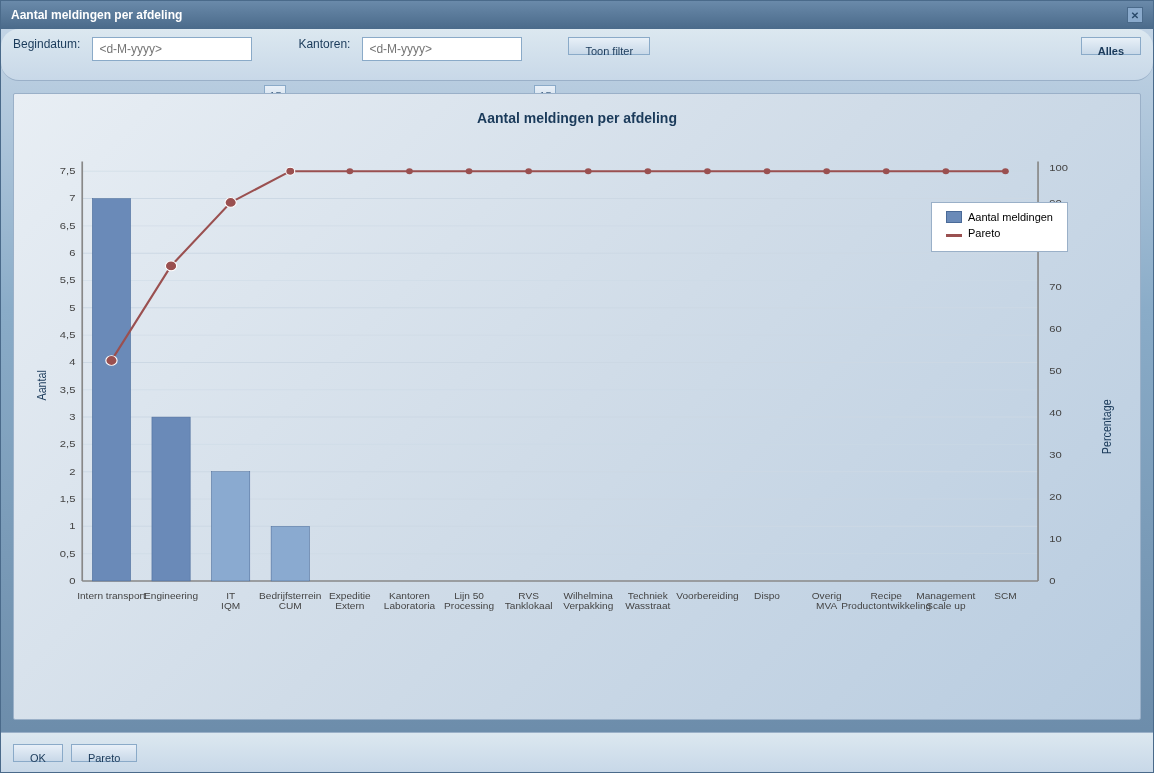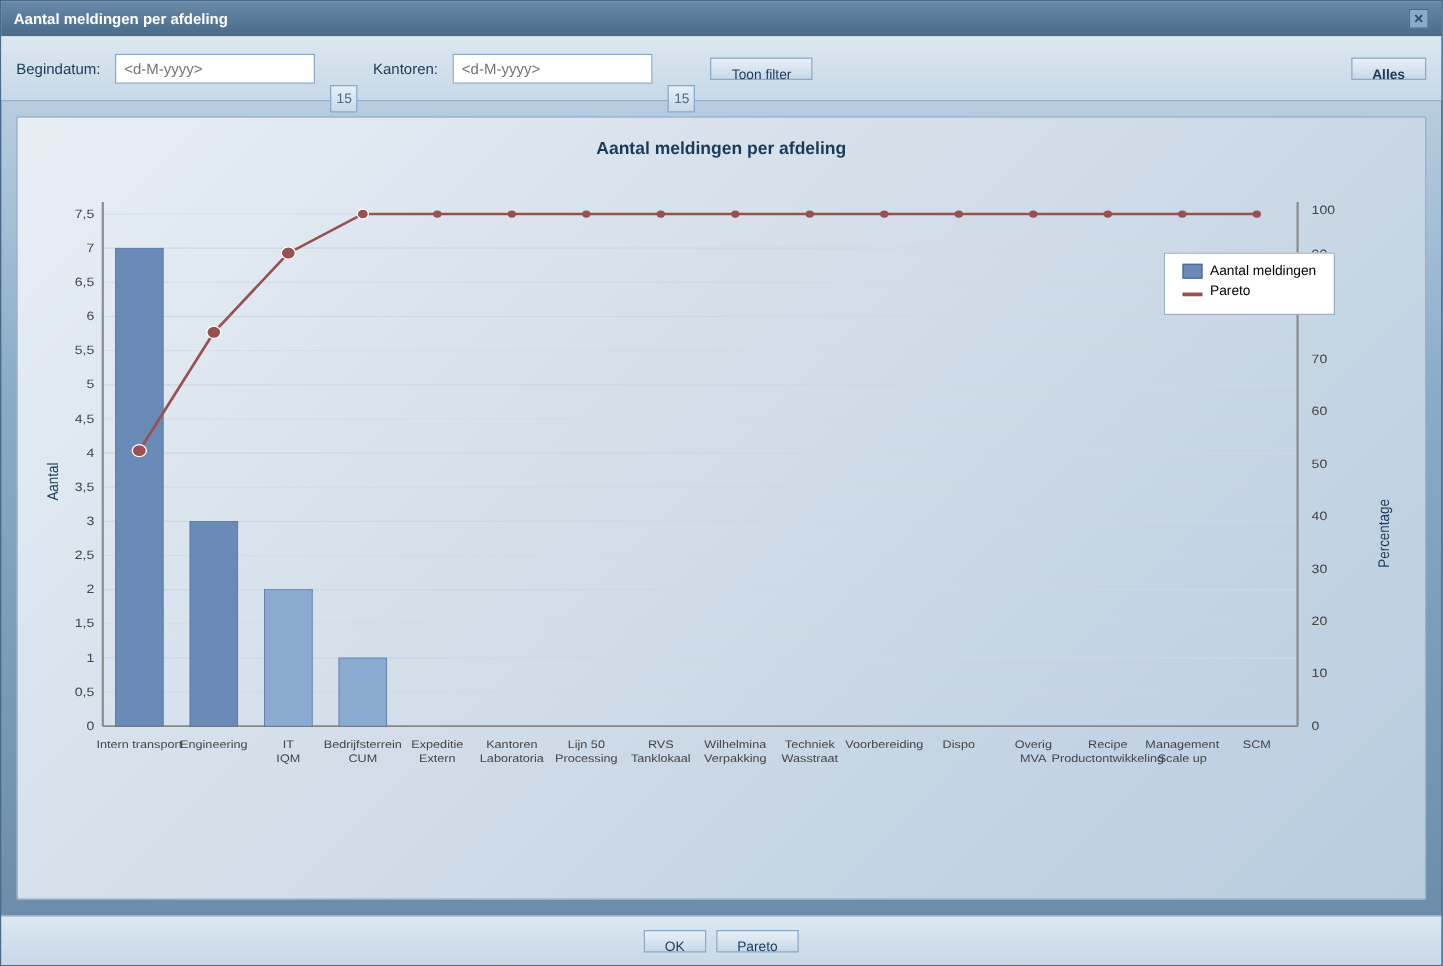--- a/index.html
+++ b/index.html
@@ -40,23 +40,23 @@
       justify-content: center;
       cursor: pointer;
       font-size: 10px;
       color: #2a4a6a;
     }
     .toolbar {
       background: linear-gradient(to bottom, #dce8f0 0%, #c8d8e8 100%);
       border-bottom: 1px solid #9ab0c8;
       padding: 8px 12px;
       display: flex;
-      align-items: center;
       gap: 12px;
       height: 52px;
+      border-radius: 18px;
     }
     .toolbar-label {
       color: #1a3a5a;
       font-size: 12px;
       font-weight: normal;
     }
     .date-input {
       border: 1px solid #8aaac8;
       background: white;
       padding: 3px 6px;
@@ -130,21 +130,21 @@
       display: flex;
       align-items: center;
       gap: 6px;
       margin-bottom: 4px;
     }
     .footer {
       background: linear-gradient(to bottom, #dce8f0 0%, #c8d8e8 100%);
       border-top: 1px solid #9ab0c8;
       padding: 6px 12px;
       display: flex;
-      justify-content: center;
+      justify-content: flex-start;
       gap: 8px;
       height: 40px;
       align-items: center;
     }
   </style>
 </head>
 <body>
 
 <div class="window">
 

